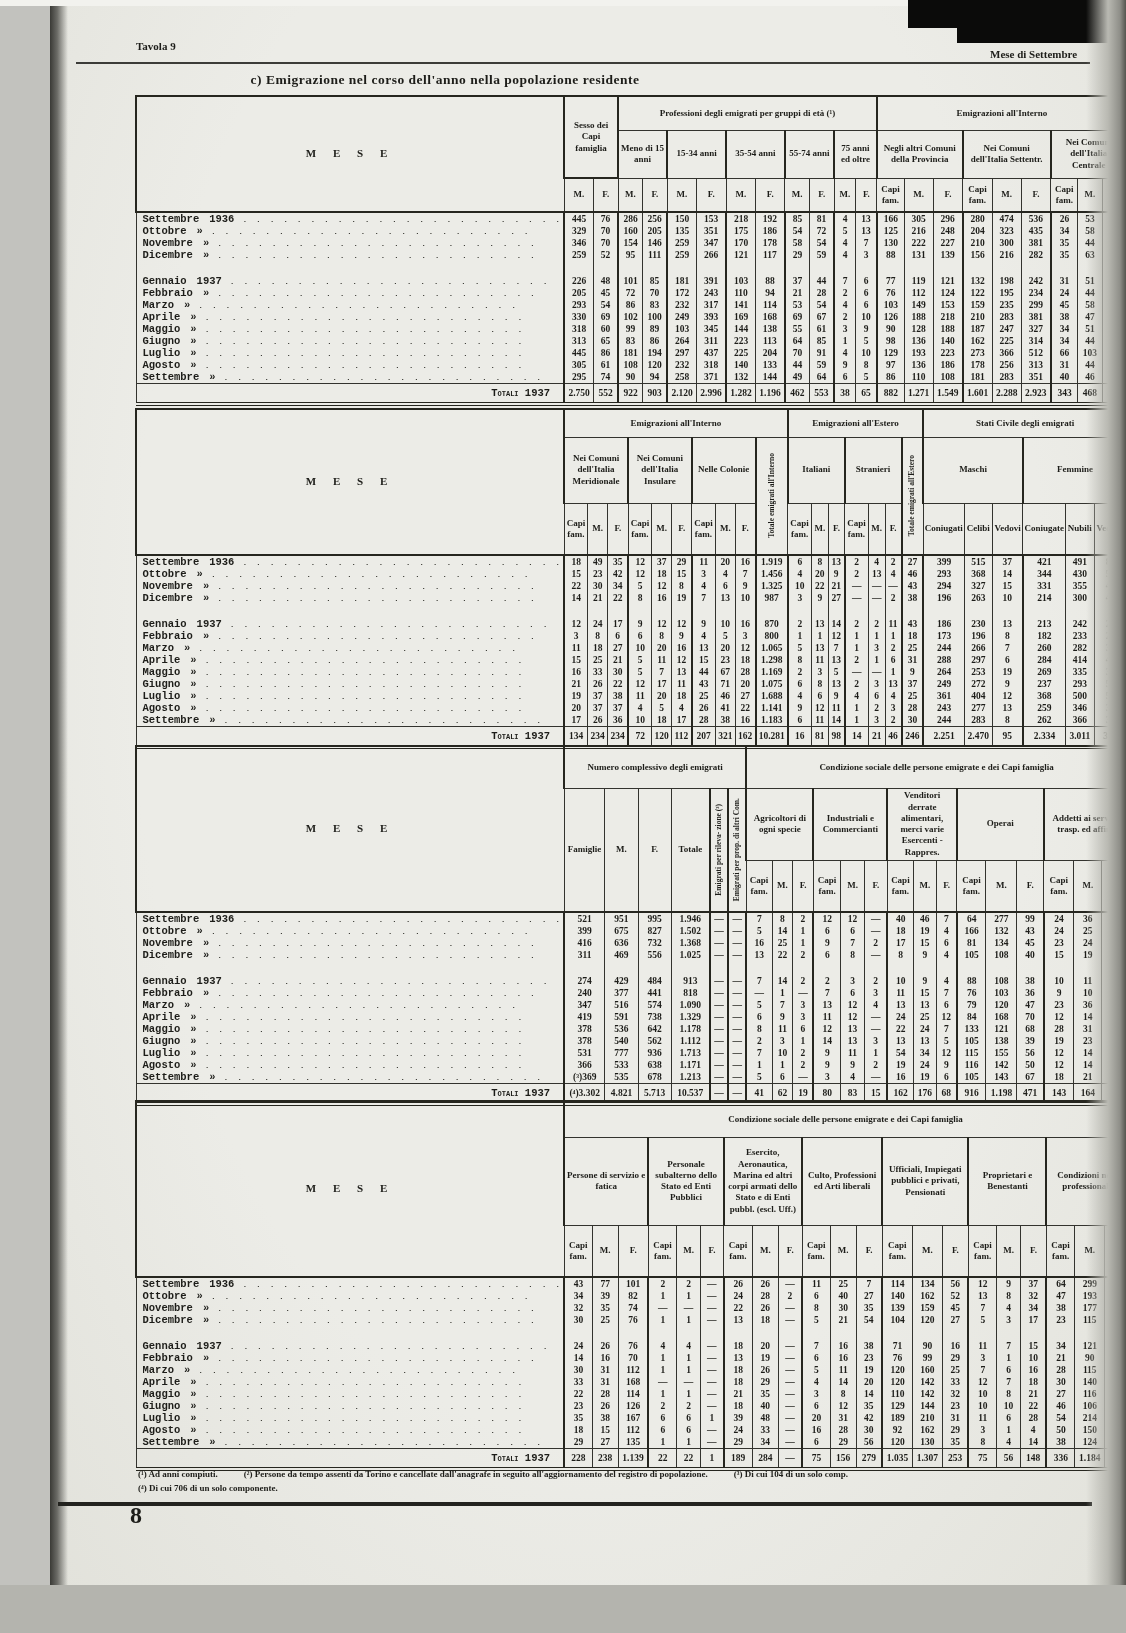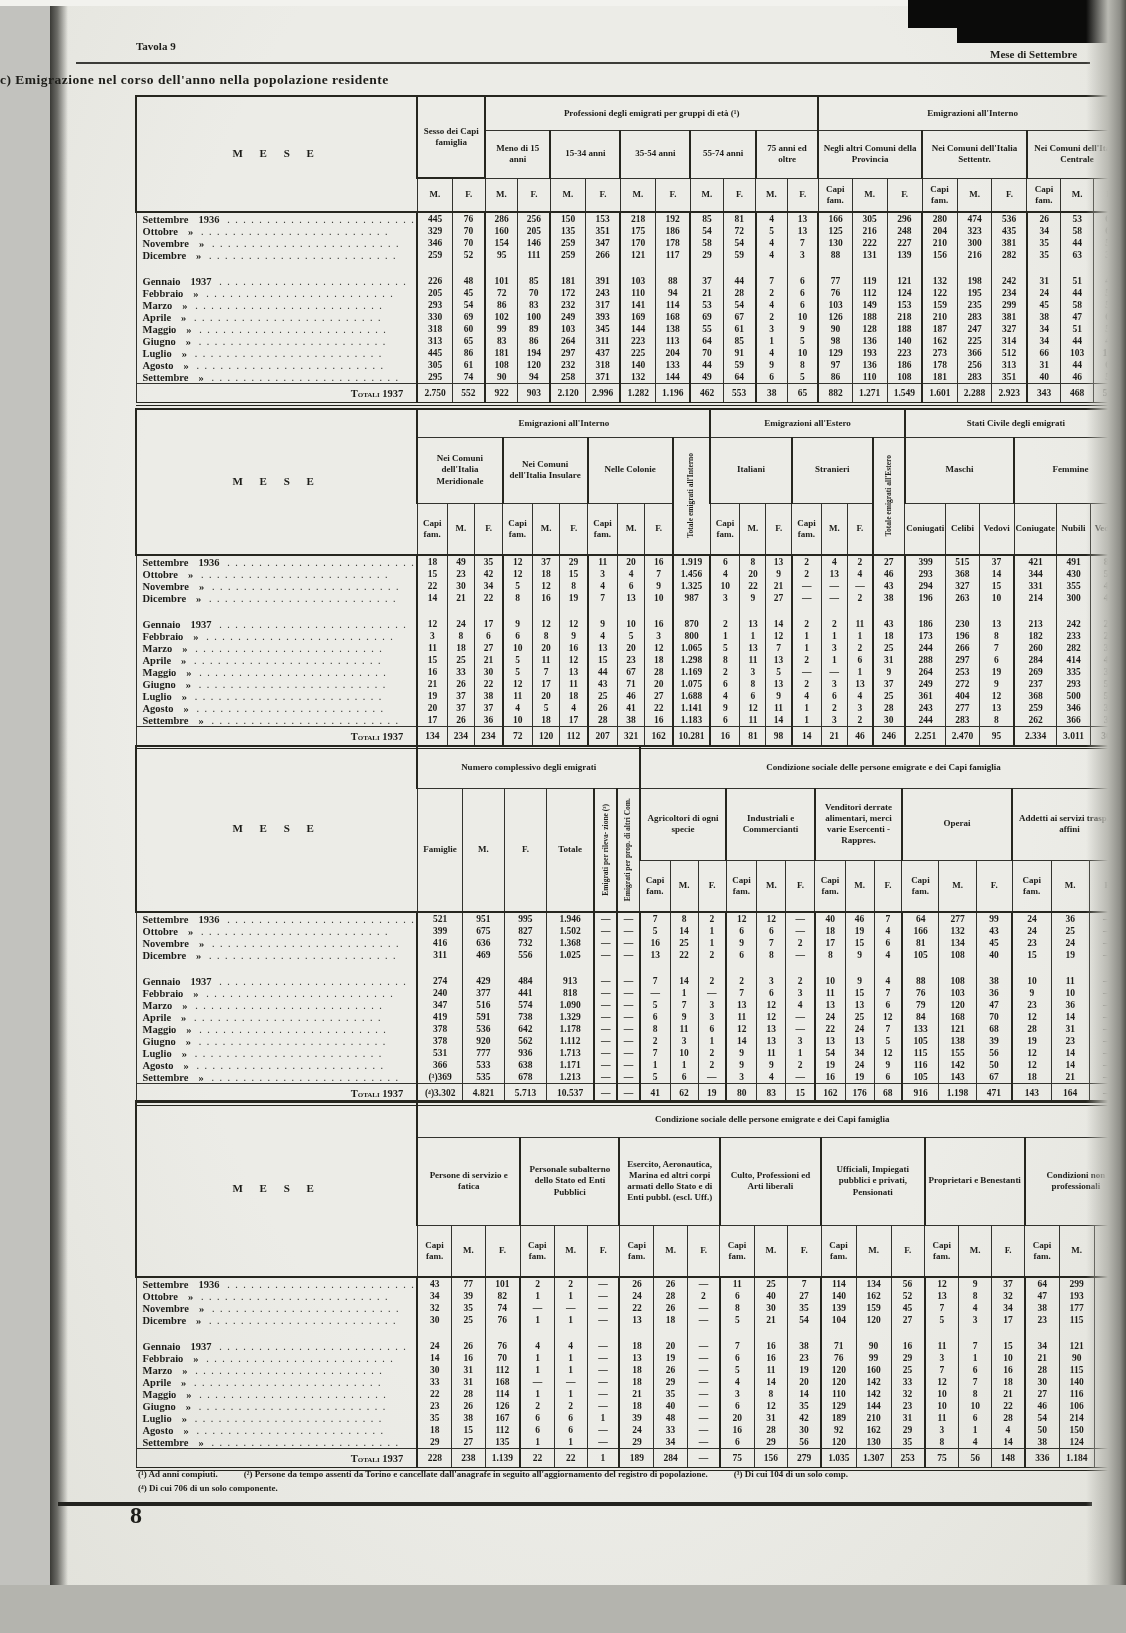--- a/index.html
+++ b/index.html
@@ -15,39 +15,39 @@
   .blk1{position:absolute;left:908px;top:0;width:218px;height:28px;background:#0b0b0a;}
   .blk2{position:absolute;left:957px;top:28px;width:169px;height:15px;background:#0b0b0a;}
   .topstrip{position:absolute;left:0;top:0;width:1126px;height:6px;background:#f2f2ee;}
   .bottomarea{position:absolute;left:0;top:1585px;width:1126px;height:48px;background:#b4b4ae;}
   .hdr-rule{position:absolute;left:76px;top:62px;width:1014px;height:2px;background:#3c3c38;}
   .ftr-rule{position:absolute;left:58px;top:1502px;width:1034px;height:4px;background:#23231f;}
 
   .txt{position:absolute;color:#1d1d19;}
   #tavola{left:136px;top:40px;font-size:11px;font-weight:bold;}
   #mese-hdr{left:990px;top:48px;font-size:11px;font-weight:bold;white-space:nowrap;}
-  #title{left:0;top:72px;width:890px;font-size:13.5px;font-weight:bold;
+  #title{left:0;top:72px;width:890px;text-align:center;font-size:13.5px;font-weight:bold;
          letter-spacing:.5px;}
   #pagenum{left:130px;top:1502px;font-size:24px;font-weight:bold;}
   #fnotes{left:138px;top:1468px;width:1100px;font-size:9px;font-weight:bold;line-height:1.5;
           white-space:nowrap;overflow:hidden;}
   #fnotes .fn{margin-right:26px;}
 
   .twrap{position:absolute;left:135px;overflow:visible;}
   table.t{border-collapse:collapse;table-layout:fixed;}
   .t th,.t td{border-left:1px solid #33332e;padding:0 1px;color:#1d1d19;overflow:hidden;
       font-family:"Liberation Serif",serif;}
   .t .gl{border-left:2px solid #26261f;}
   .t{border-top:2px solid #26261f;}
   .t thead th{font-size:9px;font-weight:bold;text-align:center;vertical-align:middle;
       white-space:normal;line-height:1.25;border-bottom:1px solid #33332e;}
   .t thead tr:last-child th,.t thead th[rowspan]{border-bottom:2px solid #26261f;}
   .t .mese{font-size:11px;letter-spacing:7px;font-weight:bold;}
   .t td.num{font-size:9.5px;font-weight:bold;text-align:center;white-space:nowrap;height:12px;}
-  .t td.lbl{font-size:10.5px;font-weight:bold;white-space:nowrap;height:12px;}
+  .t td.lbl{font-size:10.5px;font-weight:bold;white-space:nowrap;height:12px;font-family:Liberation Mono, monospace;}
   .t td.lbl .in{display:flex;align-items:baseline;padding-left:5px;}
   .t td.lbl .yr{margin-left:10px;}
   .t td.lbl .leader{flex:1;overflow:hidden;white-space:nowrap;font-size:8px;color:#3a3a34;
       padding-left:8px;letter-spacing:2px;}
   .t tr.spacer td{height:14px;}
   .t tr.totrow td{border-top:1.5px solid #33332e;border-bottom:4px double #26261f;height:18px;}
   .t tr.totrow td.lbl{font-variant:small-caps;text-align:right;}
   .t tr.totrow td.lbl .in{justify-content:flex-end;padding-right:12px;}
   .vertcell div{writing-mode:vertical-rl;transform:rotate(180deg);font-size:7.5px;
       line-height:1.1;margin:0 auto;font-weight:bold;max-height:116px;}
@@ -1494,21 +1494,21 @@
           </tr>
           <tr>
             <td class="lbl">
               <div class="in">
                 <span>Giugno</span>
                 <span class="yr">»</span>
                 <span class="leader">. . . . . . . . . . . . . . . . . . . . . . . .</span>
               </div>
             </td>
             <td class="num gl">378</td>
-            <td class="num">920</td>
+            <td class="num">540</td>
             <td class="num">562</td>
             <td class="num">1.112</td>
             <td class="num gl">—</td>
             <td class="num gl">—</td>
             <td class="num gl">2</td>
             <td class="num">3</td>
             <td class="num">1</td>
             <td class="num gl">14</td>
             <td class="num">13</td>
             <td class="num">3</td>

